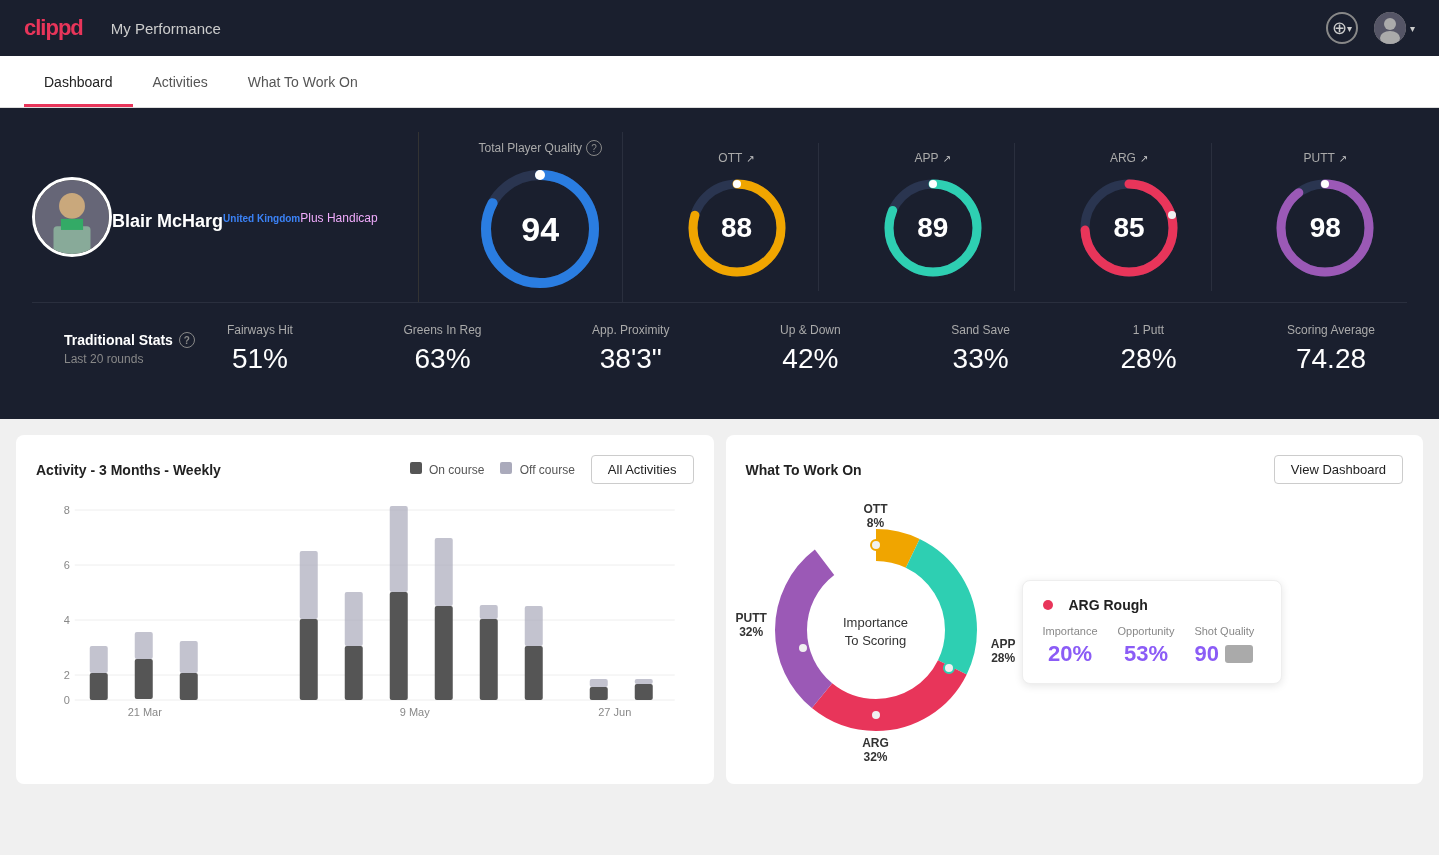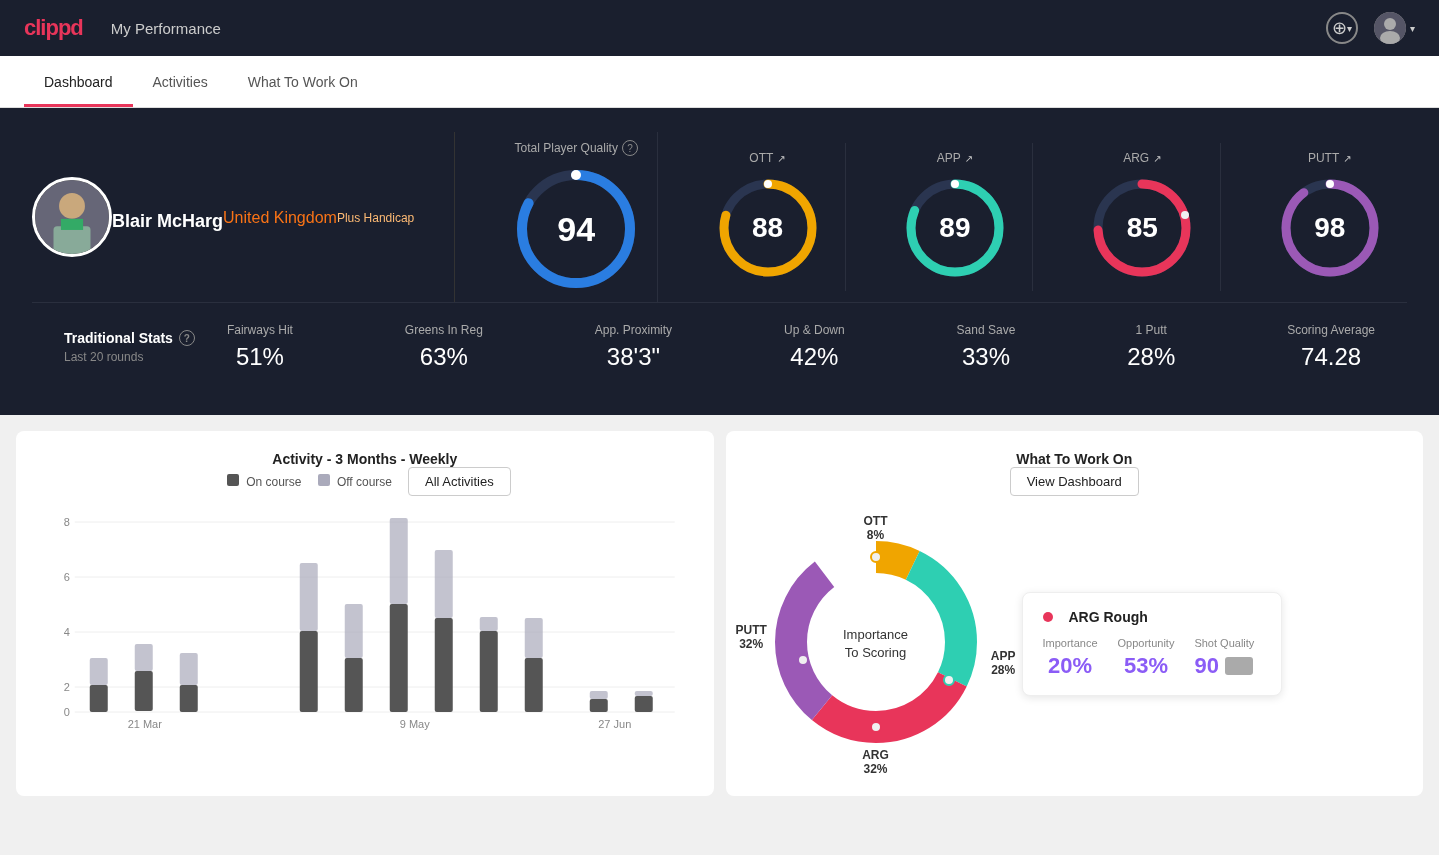--- a/index.html
+++ b/index.html
@@ -63,22 +63,22 @@
       align-items: center;
       min-width: 130px;
     }
     .player-avatar {
       width: 80px; height: 80px; border-radius: 50%;
       background: #555; overflow: hidden; border: 3px solid #fff;
       display: flex; align-items: center; justify-content: center;
       font-size: 32px;
     }
     .player-name { font-size: 18px; font-weight: bold; margin-top: 8px; color: #fff; }
-    .player-country { font-size: 16px; color: #f97316; margin-top: 2px; }
-    .player-handicap { font-size: 12px; color: #fdba74; margin-top: 2px; }
+    .player-country { font-size: 10px; color: #3b82f6; margin-top: 2px; font-weight: bold; }
+    .player-handicap { font-size: 12px; color: #f0abfc; margin-top: 2px; }
 
     .divider-v { width: 1px; background: #333; align-self: stretch; margin: 0 8px; }
     .score-block {
       flex: 1;
       display: flex;
       flex-direction: column;
       align-items: center;
       justify-content: center;
       border-right: 1px solid #2a2f3e;
       padding: 8px 16px;
@@ -109,21 +109,21 @@
       display: flex;
       align-items: center;
       gap: 32px;
     }
     .trad-label { min-width: 120px; }
     .trad-label-title { font-size: 14px; color: #fff; font-weight: 600; display: flex; align-items: center; gap: 6px; }
     .trad-label-sub { font-size: 12px; color: #888; margin-top: 4px; }
     .trad-stats-items { display: flex; flex: 1; justify-content: space-between; }
     .trad-stat-item { text-align: center; }
     .trad-stat-name { font-size: 12px; color: #aaa; margin-bottom: 6px; }
-    .trad-stat-val { font-size: 24px; font-weight: 300; color: #fff; }
+    .trad-stat-val { font-size: 28px; font-weight: 300; color: #fff; }
 
     
     .bottom-section {
       display: flex;
       gap: 0;
       background: #f0f0f0;
       padding: 16px;
       min-height: 330px;
     }
     .bottom-left {
@@ -138,21 +138,20 @@
       background: #fff;
       border-radius: 8px;
       padding: 20px;
     }
 
     .section-header {
       display: flex;
       align-items: center;
       justify-content: space-between;
       margin-bottom: 16px;
-      flex-direction: column;
     }
     .section-title { font-size: 14px; font-weight: 600; color: #222; }
     .legend { display: flex; align-items: center; gap: 16px; font-size: 12px; color: #555; }
     .legend-dot { width: 12px; height: 12px; border-radius: 2px; display: inline-block; margin-right: 4px; }
 
     .btn-outline {
       border: 1px solid #ccc; background: #fff; color: #222;
       padding: 6px 16px; border-radius: 4px; font-size: 13px;
       cursor: pointer;
     }

